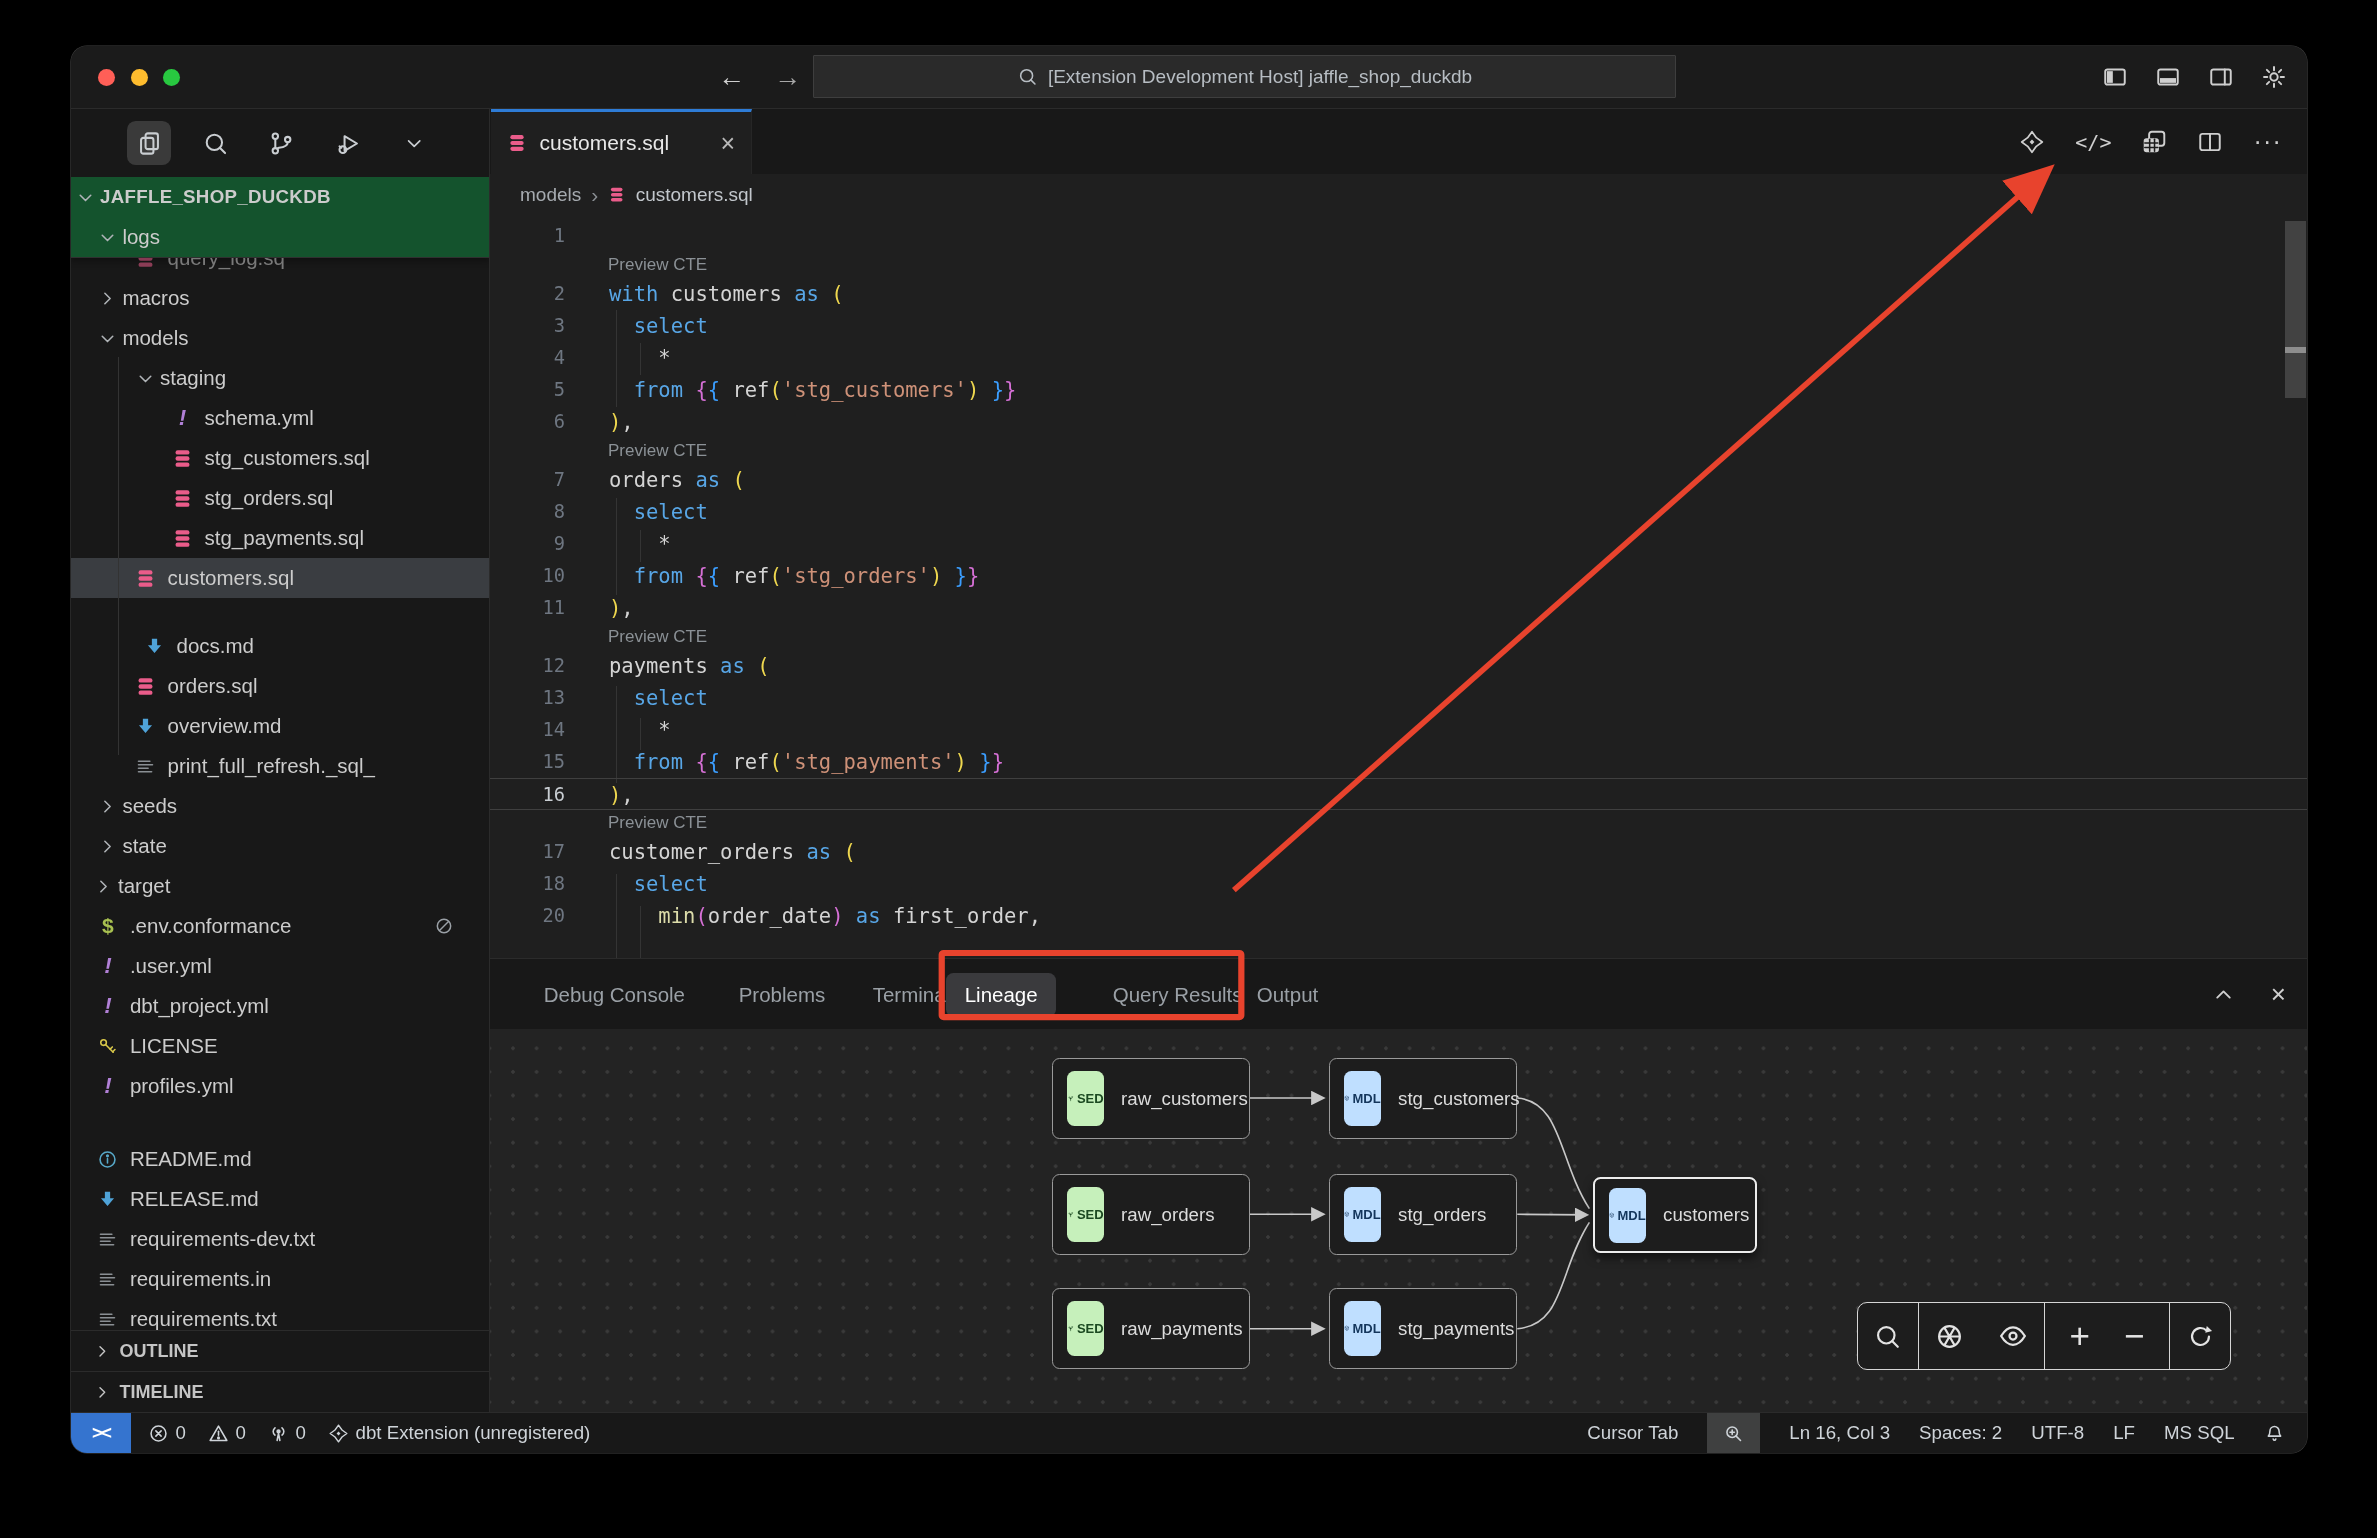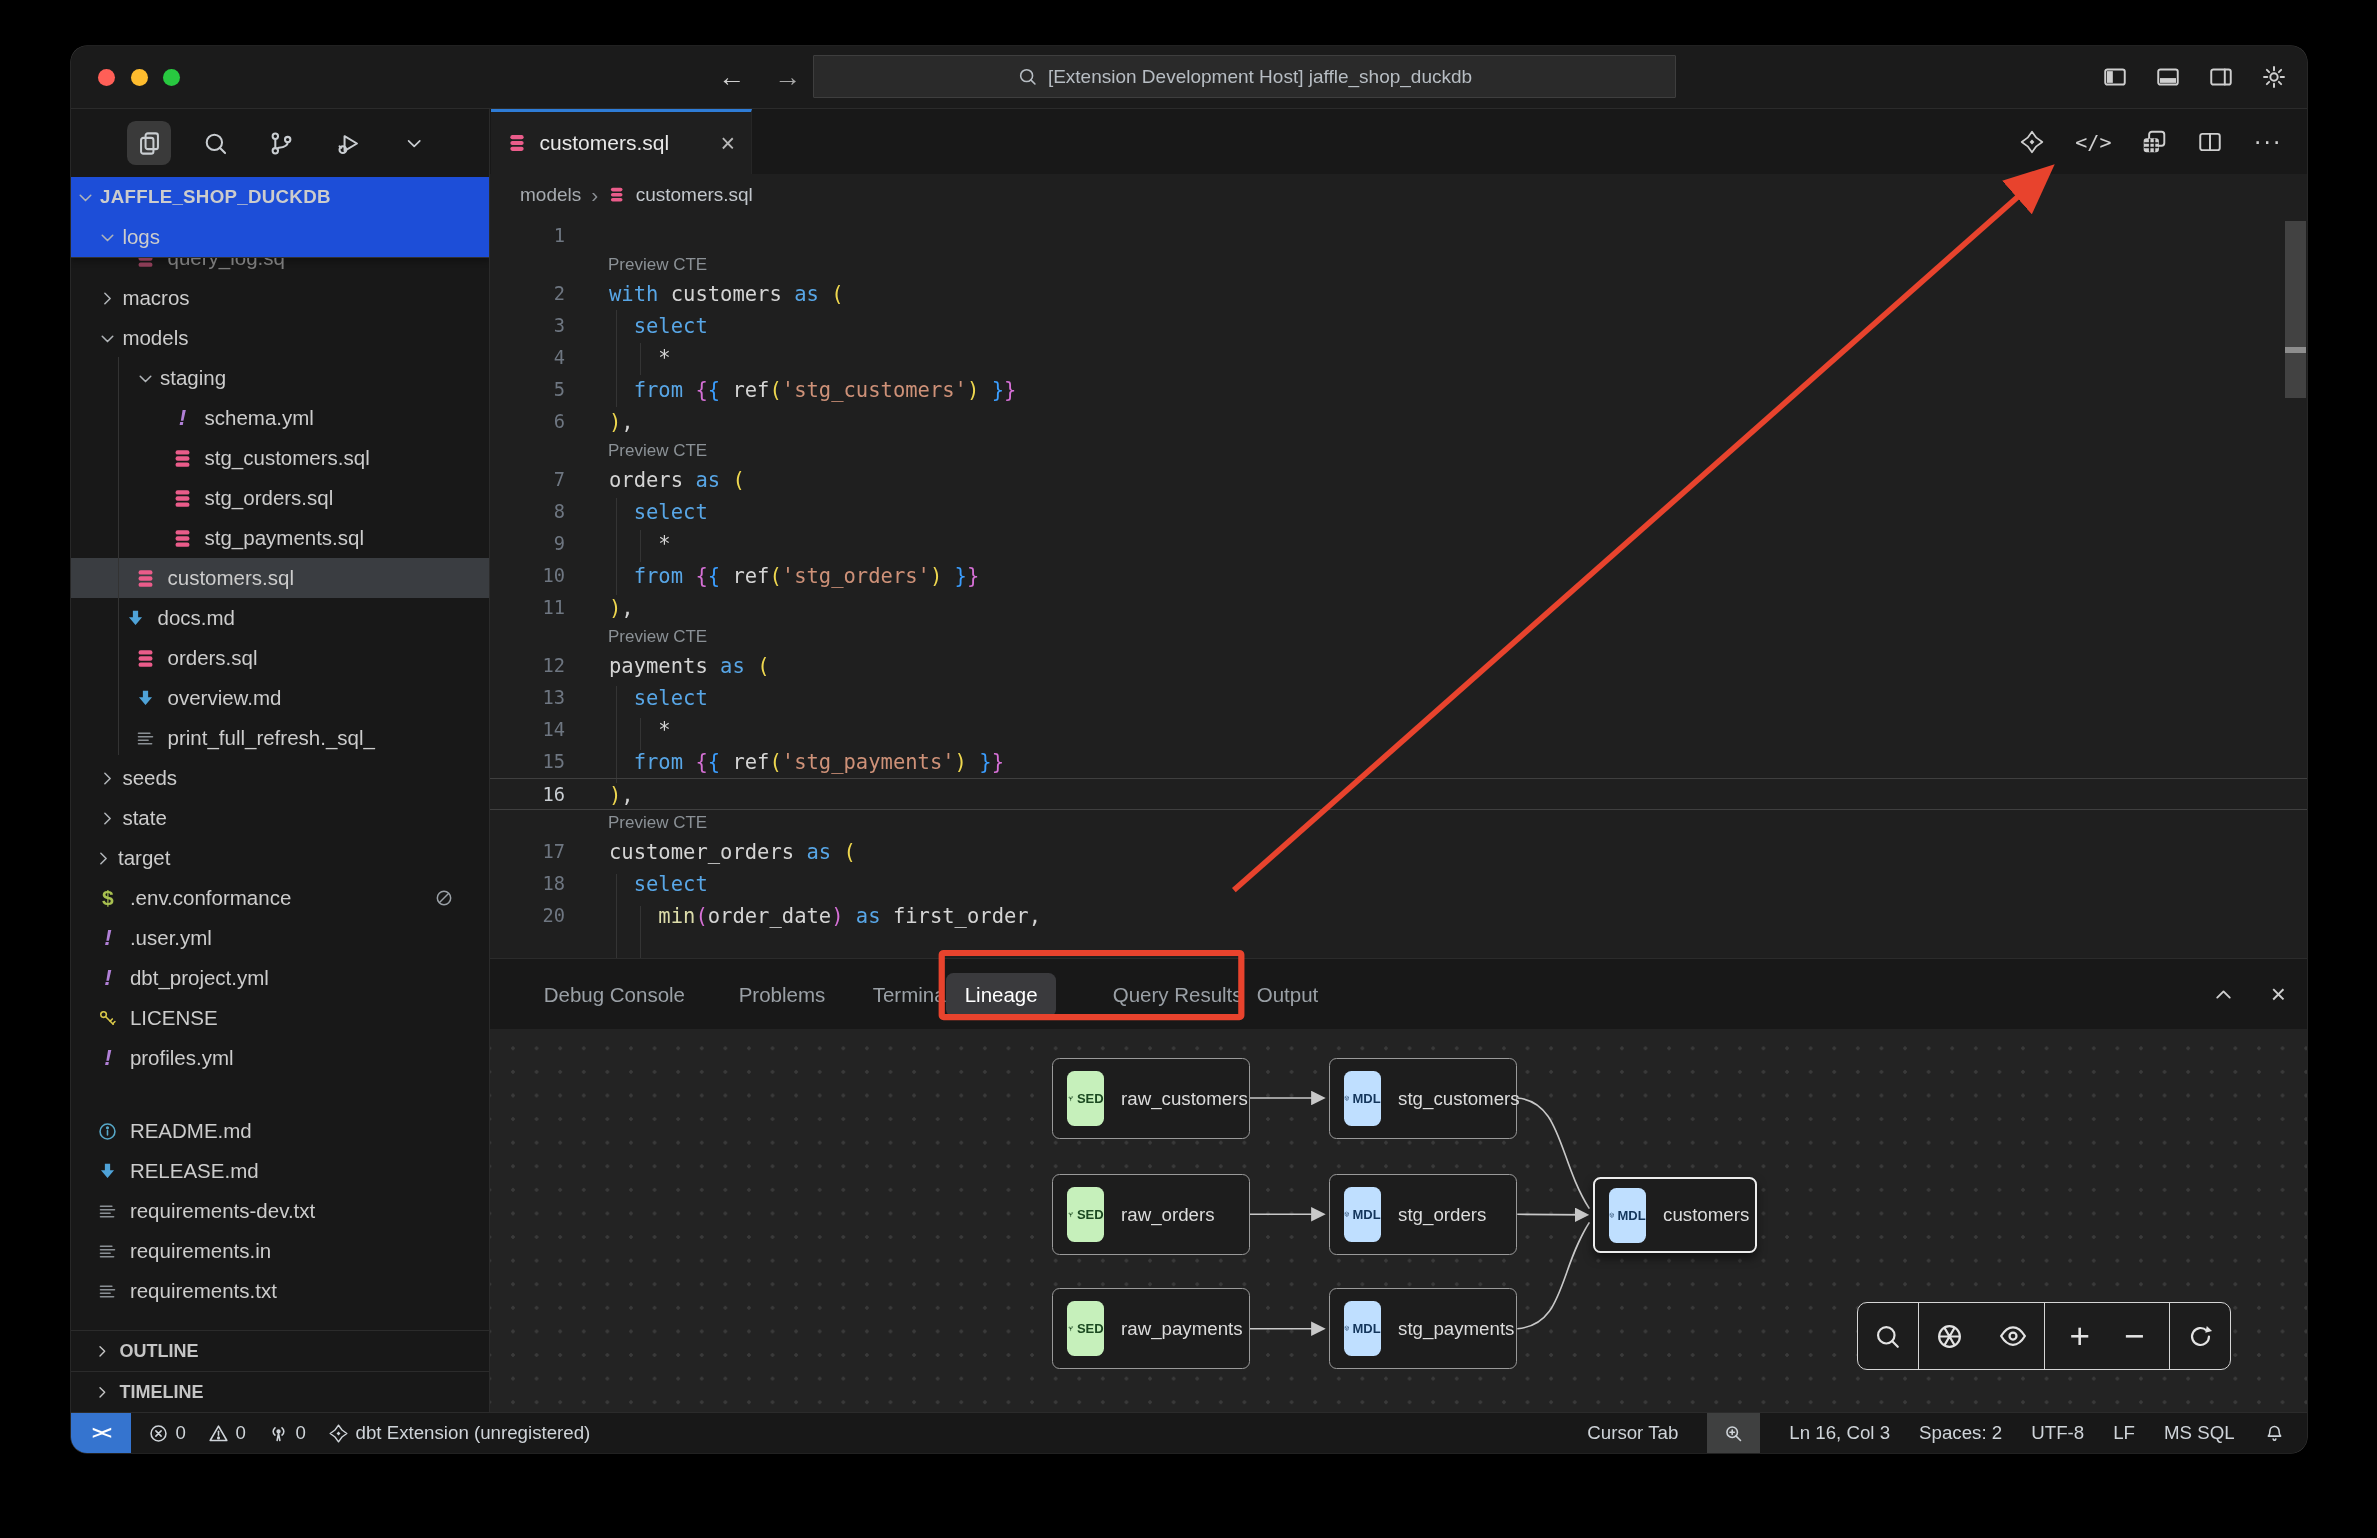--- a/index.html
+++ b/index.html
@@ -23,21 +23,21 @@
   .activity-btn{width:44px;height:44px;border-radius:8.7px;display:flex;align-items:center;justify-content:center;color:#c9cdd1;}
   .activity-btn.active{background:#3a3a3a;}
   .tree{position:absolute;top:68px;left:0;right:0;height:1158px;overflow:hidden;}
   .row{height:40px;display:flex;align-items:center;font-size:20.5px;color:#cccccc;white-space:nowrap;}
   .row .chev{width:29px;display:flex;justify-content:center;color:#b0b4b8;flex:none;}
   .row .ficon{width:29px;display:flex;justify-content:center;align-items:center;flex:none;margin-right:7.5px;}
   .row.selected{background:#3a3d41;}
   .row.clipped{opacity:.55;}
   .row .spacer{flex:1;}
   .row .sfx{margin-right:35px;color:#9aa0a6;display:flex;}
-  .sticky-block{position:relative;background:#1d4ed8;border-bottom:1.2px solid #303030;box-shadow:0 3.7px 6.2px rgba(0,0,0,.35);}
+  .sticky-block{position:relative;background:#14532d;border-bottom:1.2px solid #303030;box-shadow:0 3.7px 6.2px rgba(0,0,0,.35);}
   .proj-title{font-weight:bold;font-size:18.7px;letter-spacing:0.3px;}
   .tree-list{position:absolute;top:81px;bottom:0;left:0;right:0;overflow:hidden;}
   .tree-list .row:first-child{margin-top:-20px;}
   .tguide{position:absolute;left:47px;width:1.2px;background:#333;}
   .sections{position:absolute;bottom:0;left:0;right:0;}
   .section{height:40px;border-top:1.2px solid #2b2b2b;display:flex;align-items:center;gap:7.5px;
     padding-left:22.4px;font-weight:bold;font-size:18px;color:#c5c5c5;}
   
   .editor-col{position:absolute;left:419px;top:63px;right:0;bottom:41px;background:#1f1f1f;}
   .tabbar{position:absolute;top:0;left:0;right:0;height:65px;background:#181818;}
@@ -293,21 +293,21 @@
               <svg width="21" height="21" viewBox="0 0 24 24" fill="none" stroke="currentColor" stroke-width="1.8" stroke-linecap="round" stroke-linejoin="round">
                 <g fill="#ea5c8a" stroke="none">
                   <rect x="4" y="2.5" width="16" height="5" rx="2.5"></rect>
                   <rect x="4" y="9.5" width="16" height="5" rx="2.5"></rect>
                   <rect x="4" y="16.5" width="16" height="5" rx="2.5"></rect>
                 </g>
               </svg>
             </span>
             <span>customers.sql</span>
           </div>
-          <div class="row" style="padding-left: 50px;">
+          <div class="row" style="padding-left: 69px; margin-top: 28px;">
             <span class="ficon">
               <svg width="21" height="21" viewBox="0 0 24 24" fill="none" stroke="currentColor" stroke-width="1.8" stroke-linecap="round" stroke-linejoin="round">
                 <polygon points="9,3 15,3 15,10.5 19.5,10.5 12,19.5 4.5,10.5 9,10.5" fill="#4fa3d8" stroke="none"></polygon>
               </svg>
             </span>
             <span>docs.md</span>
           </div>
           <div class="row" style="padding-left: 60px;">
             <span class="ficon">
               <svg width="21" height="21" viewBox="0 0 24 24" fill="none" stroke="currentColor" stroke-width="1.8" stroke-linecap="round" stroke-linejoin="round">

